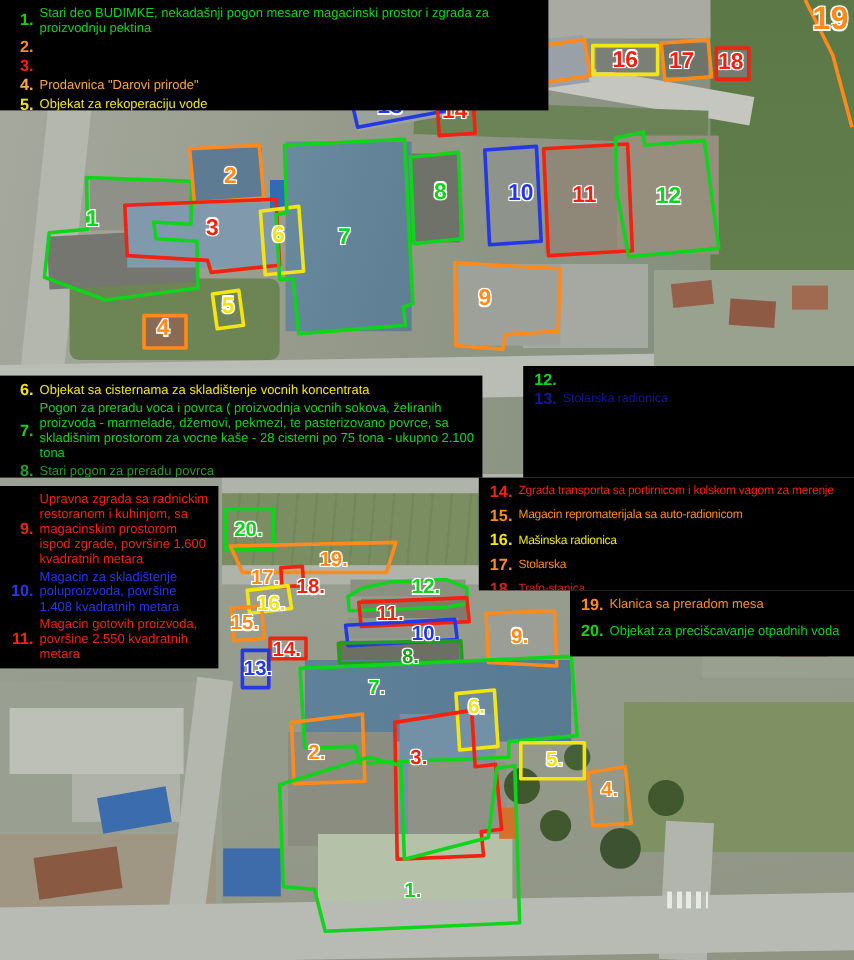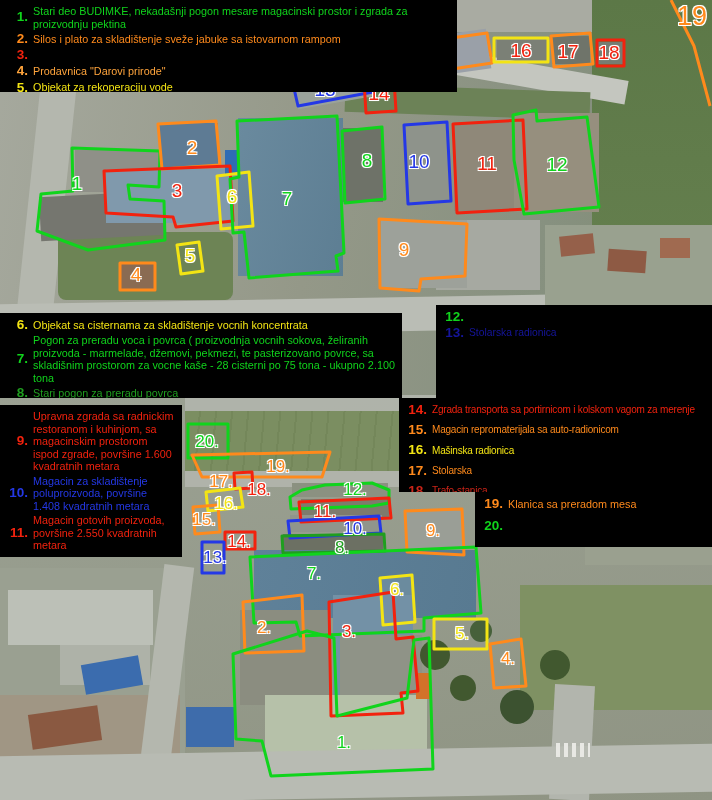--- a/index.html
+++ b/index.html
@@ -8,21 +8,21 @@
   .photo{position:absolute;left:0;width:712px;overflow:hidden;z-index:1}
   #photo-top{top:0;height:395px;background:linear-gradient(100deg,#a6a99e,#949888 45%,#879180 75%,#7f8a6e)}
   #photo-bottom{top:395px;height:405px;background:linear-gradient(170deg,#9ba193,#8f9483)}
   .d{position:absolute}
   svg.ovl{position:absolute;left:0;z-index:2;pointer-events:none}
   #svg-top{top:0}
   #svg-bottom{top:395px}
   .ovl polygon,.ovl polyline,.ovl rect{fill:none;stroke-width:3;stroke-linejoin:round}
   .st-green{stroke:var(--green)} .st-dgreen{stroke:var(--dgreen)} .st-orange{stroke:var(--orange)}
   .st-red{stroke:var(--red)} .st-yellow{stroke:var(--yellow)} .st-blue{stroke:var(--blue)}
-  .mlab{position:absolute;z-index:3;transform:translate(-50%,-50%);font-weight:normal;font-size:19px;
+  .mlab{position:absolute;z-index:3;transform:translate(-50%,-50%);font-weight:bold;font-size:19px;
         line-height:1;white-space:nowrap;
         text-shadow:-1px -1px 0 #fff,1px -1px 0 #fff,-1px 1px 0 #fff,1px 1px 0 #fff,0 0 2px #fff}
   .mlab.bot{font-size:17px}
   .mlab.big{font-size:27px}
   .c-green{color:var(--green)} .c-dgreen{color:var(--dgreen)} .c-orange{color:var(--orange)}
   .c-amber{color:var(--amber)} .c-red{color:var(--red)} .c-dred{color:var(--dred)}
   .c-yellow{color:var(--yellow)} .c-blue{color:var(--blue)} .c-dblue{color:var(--dblue)}
   .legend{position:absolute;background:#000;z-index:4;padding:5px 6px;box-sizing:border-box;overflow:hidden}
   .lrow{display:flex;gap:5px;align-items:center;margin-bottom:2px}
   .lnum{flex:0 0 22px;text-align:right;font-weight:bold;font-size:13.5px;line-height:1.05}
@@ -160,21 +160,21 @@
 
   <span class="mlab c-green" style="left:77px;top:183px">1</span>
   <span class="mlab c-orange" style="left:192px;top:147px">2</span>
   <span class="mlab c-red" style="left:177px;top:190px">3</span>
   <span class="mlab c-orange" style="left:136px;top:274px">4</span>
   <span class="mlab c-yellow" style="left:190px;top:255px">5</span>
   <span class="mlab c-yellow" style="left:232px;top:196px">6</span>
   <span class="mlab c-green" style="left:287px;top:198px">7</span>
   <span class="mlab c-green" style="left:367px;top:160px">8</span>
   <span class="mlab c-orange" style="left:404px;top:249px">9</span>
-  <span class="mlab c-blue" style="left:419px;top:161px">10</span>
+  <span class="mlab c-blue" style="left:434px;top:161px">10</span>
   <span class="mlab c-red" style="left:487px;top:163px">11</span>
   <span class="mlab c-green" style="left:557px;top:164px">12</span>
   <span class="mlab c-blue" style="left:325px;top:89px">13</span>
   <span class="mlab c-red" style="left:379px;top:93px">14</span>
   <span class="mlab c-orange" style="left:445px;top:53px">15</span>
   <span class="mlab c-red" style="left:521px;top:50px">16</span>
   <span class="mlab c-red" style="left:568px;top:51px">17</span>
   <span class="mlab c-red" style="left:609px;top:52px">18</span>
   <span class="mlab c-orange big" style="left:692px;top:16px">19</span>
 
@@ -199,21 +199,20 @@
   <span class="mlab bot c-orange" style="left:278px;top:466px">19.</span>
   <span class="mlab bot c-green" style="left:207px;top:441px">20.</span>
 
   <div class="legend" id="lg1">
     <div class="lrow">
       <span class="lnum c-green">1.</span>
       <span class="ltxt c-green">Stari deo BUDIMKE, nekadašnji pogon mesare magacinski prostor i zgrada za proizvodnju pektina</span>
     </div>
     <div class="lrow">
       <span class="lnum c-orange">2.</span>
-      <span class="ltxt c-orange">Silos i plato za skladištenje sveže jabuke sa istovarnom rampom</span>
     </div>
     <div class="lrow">
       <span class="lnum c-red">3.</span>
     </div>
     <div class="lrow">
       <span class="lnum c-amber">4.</span>
       <span class="ltxt c-amber">Prodavnica "Darovi prirode"</span>
     </div>
     <div class="lrow">
       <span class="lnum c-yellow">5.</span>
@@ -284,16 +283,17 @@
     </div>
   </div>
 
   <div class="legend" id="lg6">
     <div class="lrow">
       <span class="lnum c-orange">19.</span>
       <span class="ltxt c-orange">Klanica sa preradom mesa</span>
     </div>
     <div class="lrow">
       <span class="lnum c-green">20.</span>
+      <span class="ltxt c-green">Objekat za precišcavanje otpadnih voda</span>
     </div>
   </div>
 
 </div>
 
 </body></html>

